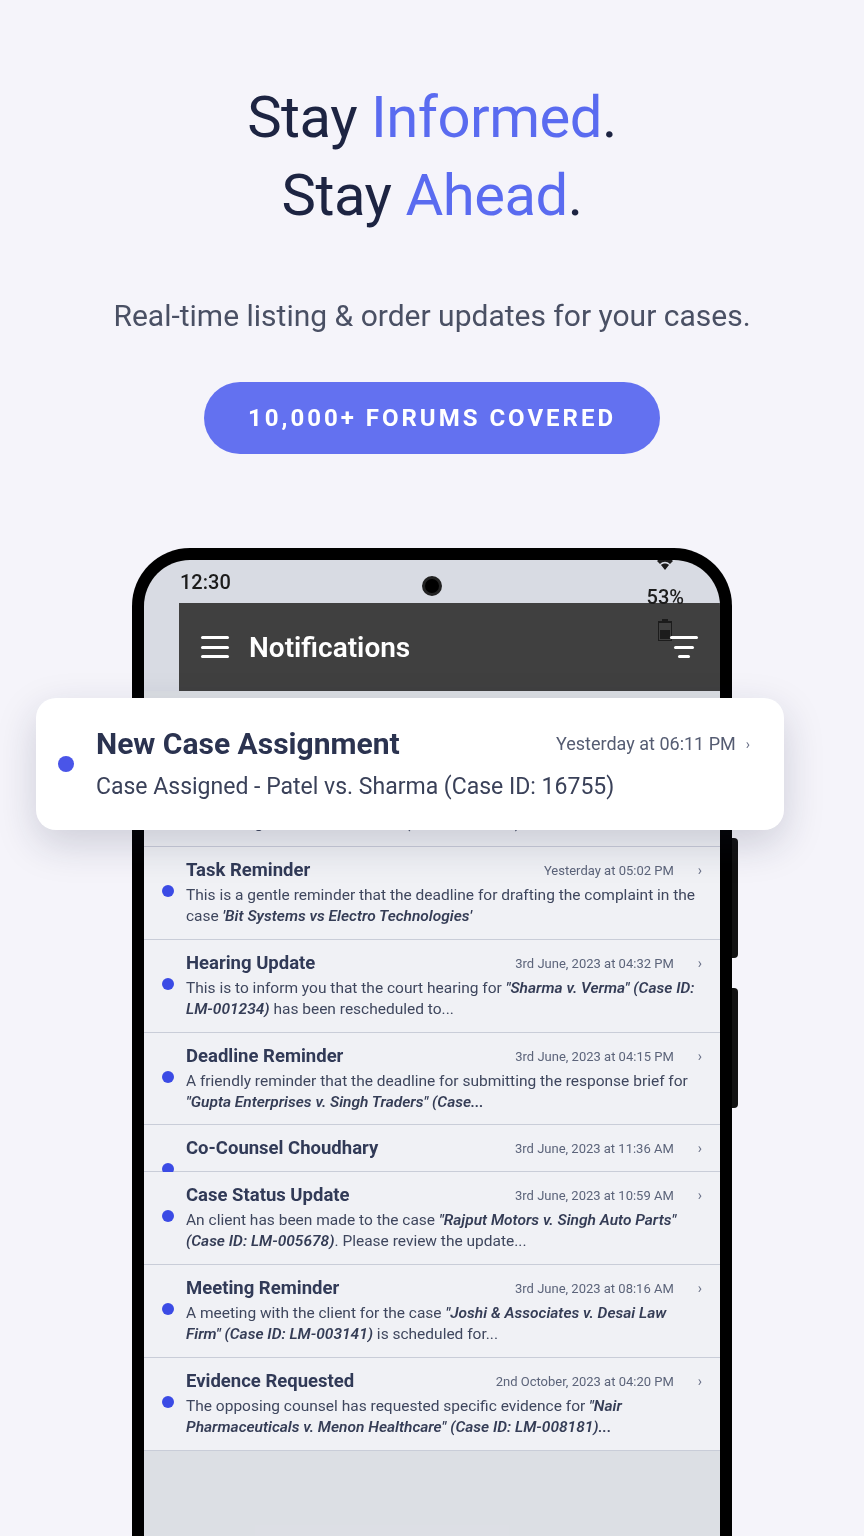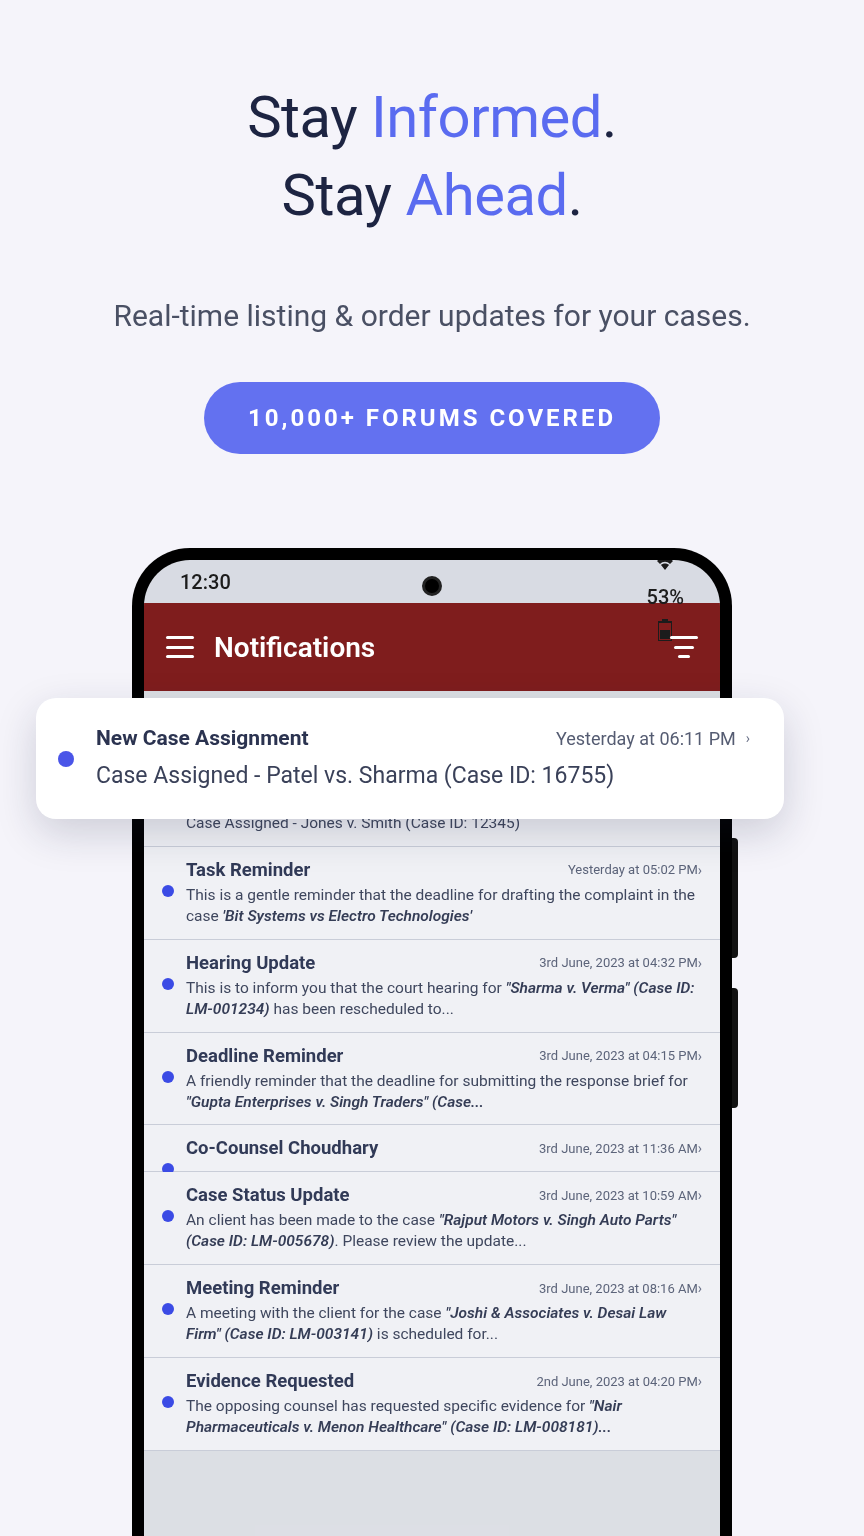--- a/index.html
+++ b/index.html
@@ -92,27 +92,28 @@
     top: 26px;
     left: 50%;
     transform: translate(-50%,-50%);
     width: 20px;
     height: 20px;
     background: #000;
     border-radius: 50%;
     border: 3px solid #222;
   }
   .app-header {
-    background: #7f1d1d;
+    background: #404040;
     height: 88px;
     display: flex;
     align-items: center;
     padding: 0 22px;
     color: #fff;
     gap: 20px;
+    margin-left: 35px;
   }
   .app-header .title {
     font-size: 28px;
     font-weight: 600;
     flex: 1;
   }
   .hamburger, .filter-icon {
     width: 28px; height: 22px; display: flex; flex-direction: column; justify-content: space-between;
   }
   .hamburger span { height: 3px; background: #fff; border-radius: 2px; }
@@ -154,21 +155,21 @@
   .notif-title {
     font-weight: 700;
     color: #313a57;
     font-size: 18.5px;
     text-align: right;
   }
   .notif-time {
     font-size: 13px;
     color: #5c647a;
     white-space: nowrap;
-    display:flex; align-items:center; gap:0;
+    display:flex; align-items:flex-end; gap:24px;
   }
   .chev {
     font-size: 14px;
     color: #6a7188;
   }
   .notif-body {
     margin-top: 4px;
     font-size: 15.5px;
     color: #3f475e;
     line-height: 1.35;
@@ -199,21 +200,21 @@
     top: 50%;
     transform: translateY(-50%);
     width: 16px; height: 16px;
     background: #4a55e8;
     border-radius: 50%;
   }
   .float-head {
     display:flex; justify-content:space-between; align-items:center;
   }
   .float-title {
-    font-size: 21px;
+    font-size: 30px;
     font-weight: 700;
     color: #2b3350;
   }
   .float-time {
     font-size: 18px;
     color: #555c72;
     display:flex; align-items:center; gap:10px;
   }
   .float-body {
     margin-top: 12px;
@@ -362,21 +363,21 @@
     </div>
     <div class="notif-body">
       <span class="pre">A meeting with the client for the case </span><em>"Joshi &amp; Associates v. Desai Law Firm" (Case ID: LM-003141)</em><span class="post"> is scheduled for...</span>
     </div>
             </div>
             <div class="notif-item">
     <div class="notif-dot"></div>
     <div class="notif-head">
       <span class="notif-title">Evidence Requested</span>
       <span class="notif-time">
-        <span class="t">2nd June, 2023 at 04:20 PM</span>
+        <span class="t">2nd October, 2023 at 04:20 PM</span>
                   <span class="chev">›</span>
       </span>
     </div>
     <div class="notif-body">
       <span class="pre">The opposing counsel has requested specific evidence for </span><em>"Nair Pharmaceuticals v. Menon Healthcare" (Case ID: LM-008181)...</em><span class="post"></span>
     </div>
             </div>
           </div>
       </div>
     </div>

